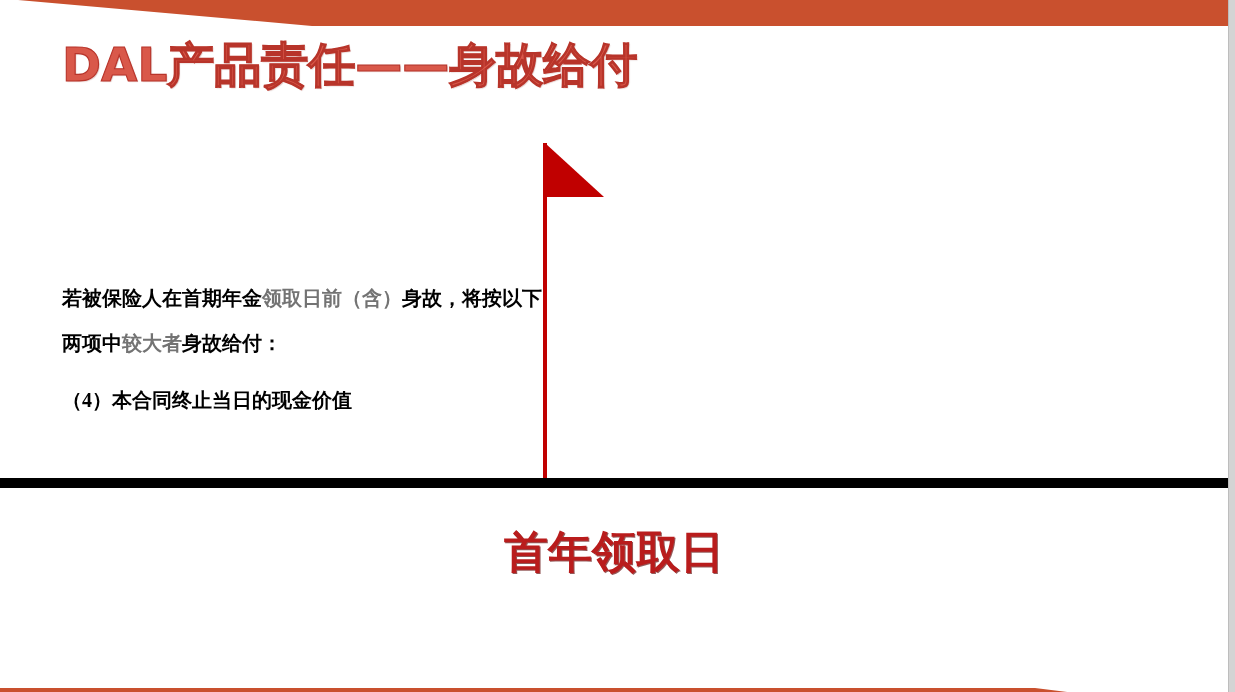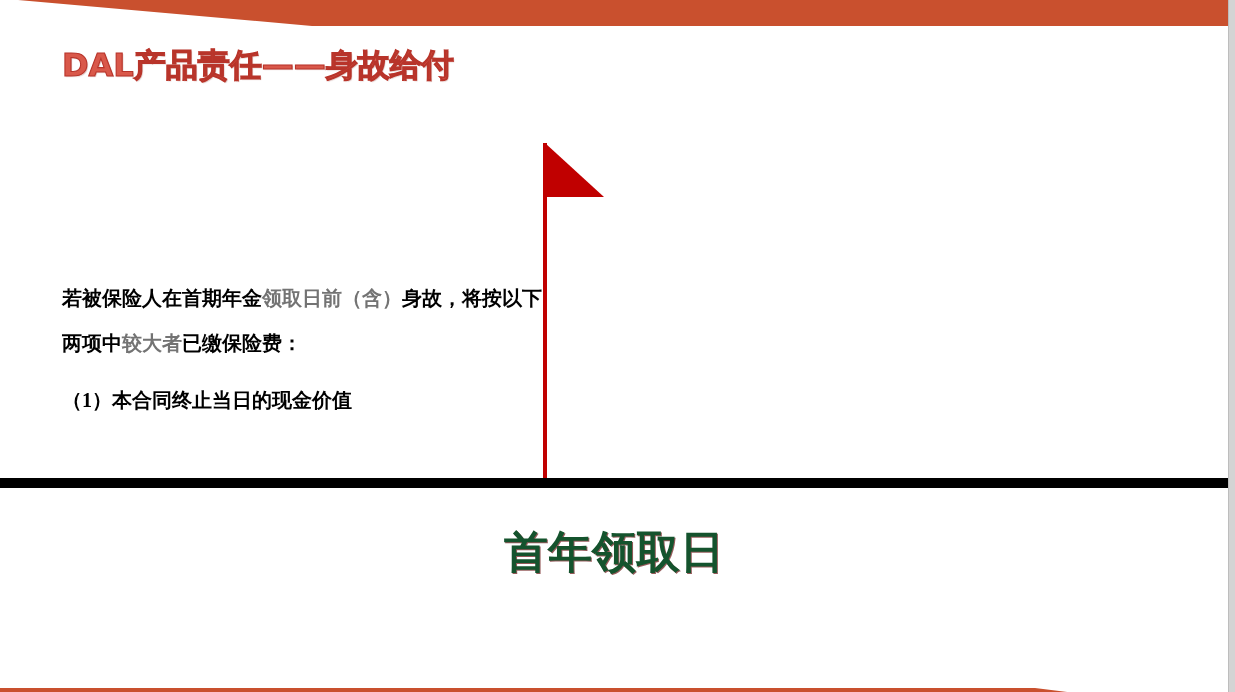--- a/index.html
+++ b/index.html
@@ -49,21 +49,21 @@
     box-sizing: border-box;
   }
 
   
   #title {
     position: absolute;
     left: 62px;
     top: 41px;
     font-family: "DejaVu Sans", "Liberation Sans", sans-serif;
     font-weight: bold;
-    font-size: 32px;
+    font-size: 47px;
     line-height: 48px;
     letter-spacing: 0px;
     color: #d9584a;
     -webkit-text-stroke: 1.1px #b8342a;
     text-shadow: 0 1px 0 rgba(255,255,255,0.55),
                  1px 1px 1px rgba(120,20,10,0.30);
     white-space: nowrap;
   }
 
   
@@ -109,21 +109,21 @@
   #caption {
     position: absolute;
     left: 0;
     top: 522px;
     width: 1228px;
     text-align: center;
     font-family: "Liberation Serif", "DejaVu Serif", serif;
     font-weight: bold;
     font-size: 44px;
     line-height: 62px;
-    color: #14532d;
+    color: #b91c1c;
     text-shadow: 1px 1px 0 rgba(90,0,0,0.65);
   }
 </style>
 </head>
 <body>
 
 <div id="slide">
 
   <div class="band" id="band-top">
     <svg viewBox="0 0 1228 30" preserveAspectRatio="none" aria-hidden="true">
@@ -134,23 +134,23 @@
   <div id="title">DAL产品责任——身故给付</div>
 
   <div id="flag">
     <svg viewBox="0 0 64 348" preserveAspectRatio="none" aria-hidden="true">
       <polygon points="3,3 62,57 3,57" fill="#c00000"></polygon>
       <rect x="1" y="3" width="4" height="345" fill="#c00000"></rect>
     </svg>
   </div>
 
   <div class="col" id="col-left">
-    <p class="para"><span>若被保险人在首期年金</span><span class="hl">领取日前（含）</span><span>身故，将按以下两项中</span><span class="hl">较大者</span><span>已缴保险费：</span></p>
+    <p class="para"><span>若被保险人在首期年金</span><span class="hl">领取日前（含）</span><span>身故，将按以下两项中</span><span class="hl">较大者</span><span>身故给付：</span></p>
     <div class="gap"></div>
-    <p class="para">（1）本合同终止当日的现金价值</p>
+    <p class="para">（4）本合同终止当日的现金价值</p>
   </div>
 
 
   <div id="divider"></div>
 
   <div id="caption">首年领取日</div>
 
   <div class="band" id="band-bottom">
     <svg viewBox="0 0 1228 30" preserveAspectRatio="none" aria-hidden="true">
       <polygon points="0,26 1035,26 1228,50 0,50" fill="#c9502e"></polygon>

